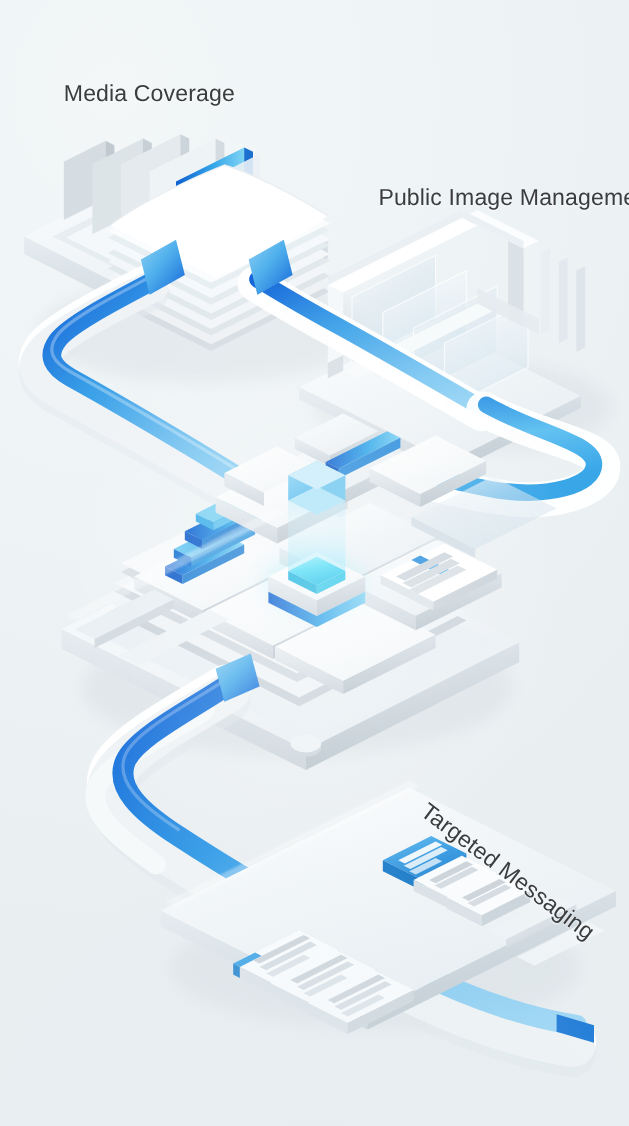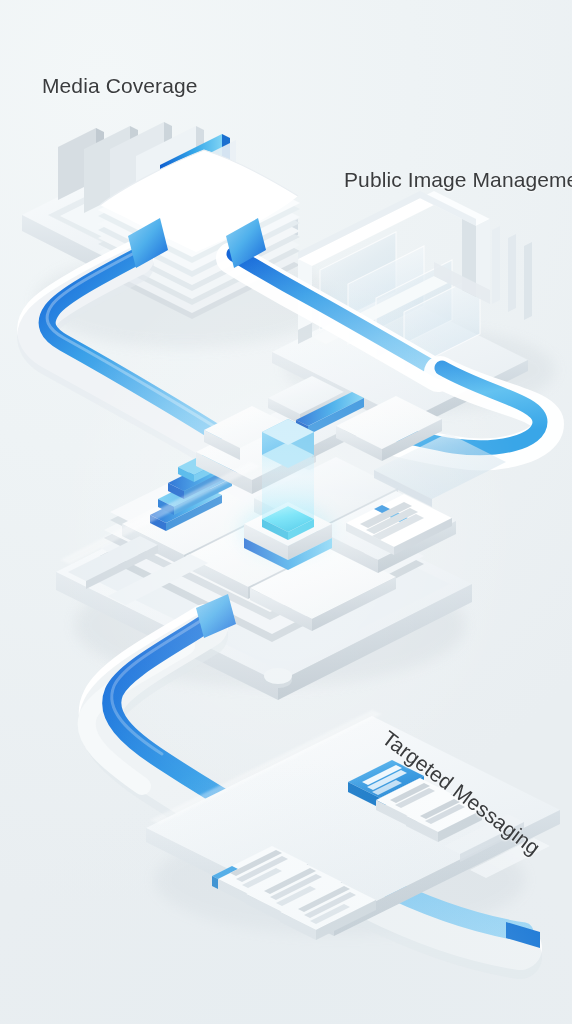--- a/index.html
+++ b/index.html
@@ -19,21 +19,21 @@
     position:absolute;
     color:#3a3c3e;
     font-size:21px;
     font-weight:400;
     letter-spacing:.1px;
     white-space:nowrap;
     text-shadow:0 1px 2px rgba(255,255,255,.85);
     font-stretch:condensed;
     transform-origin:left top;
   }
-  #lbl-media{left:42px;top:74px;}
+  #lbl-media{left:58px;top:74px;}
   #lbl-public{left:344px;top:168px;}
   #lbl-target{left:392px;top:726px;transform:rotate(37deg);}
 
   
   #vignette{
     position:absolute;inset:0;pointer-events:none;
     background:
       radial-gradient(60% 40% at 50% 52%, rgba(255,255,255,.30) 0%, rgba(255,255,255,0) 70%),
       radial-gradient(100% 60% at 50% 110%, rgba(228,236,240,.55) 0%, rgba(255,255,255,0) 60%);
   }

